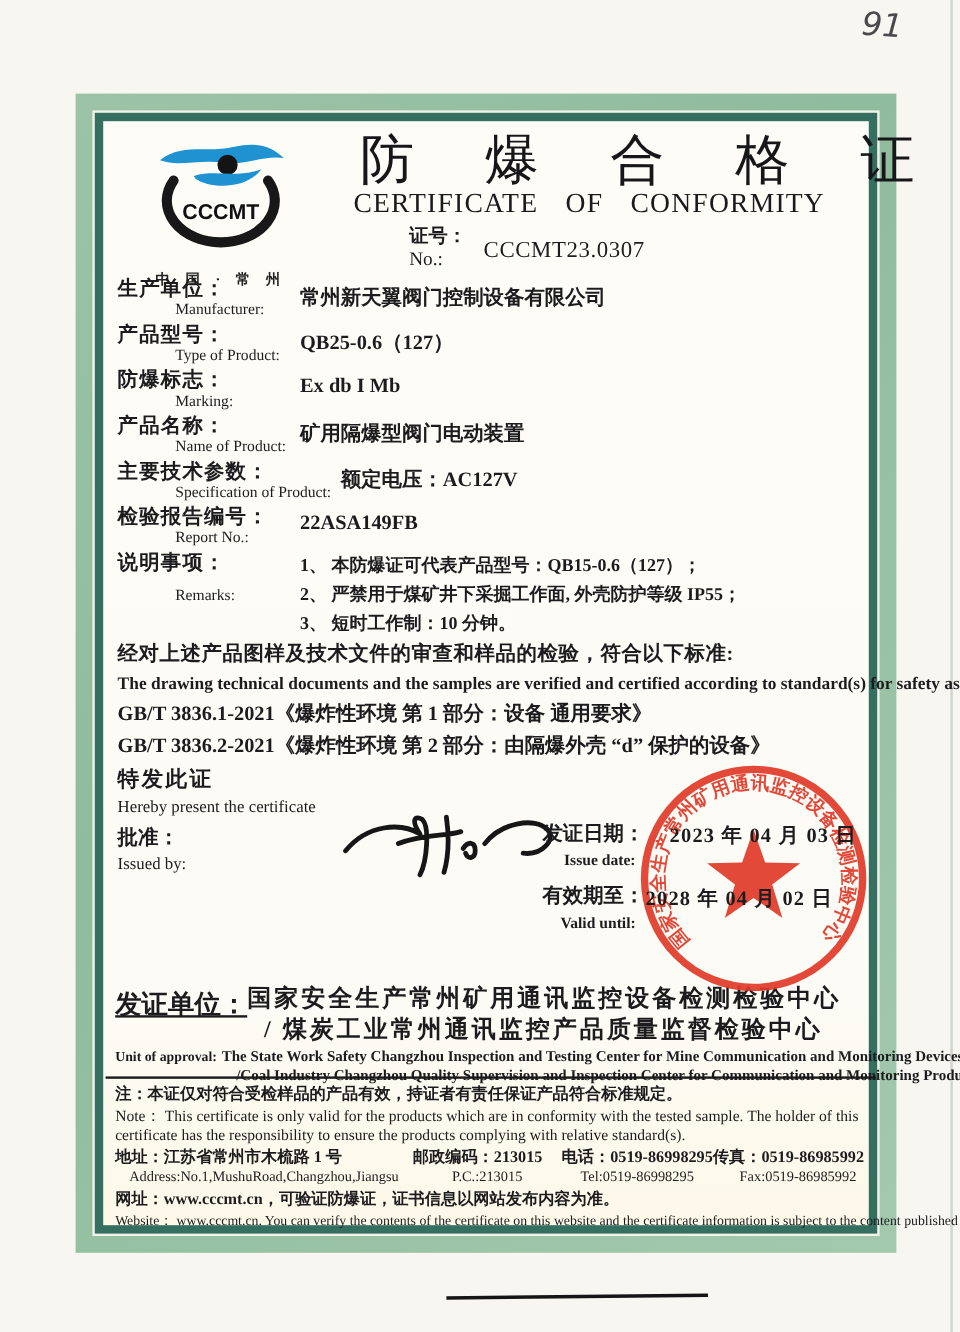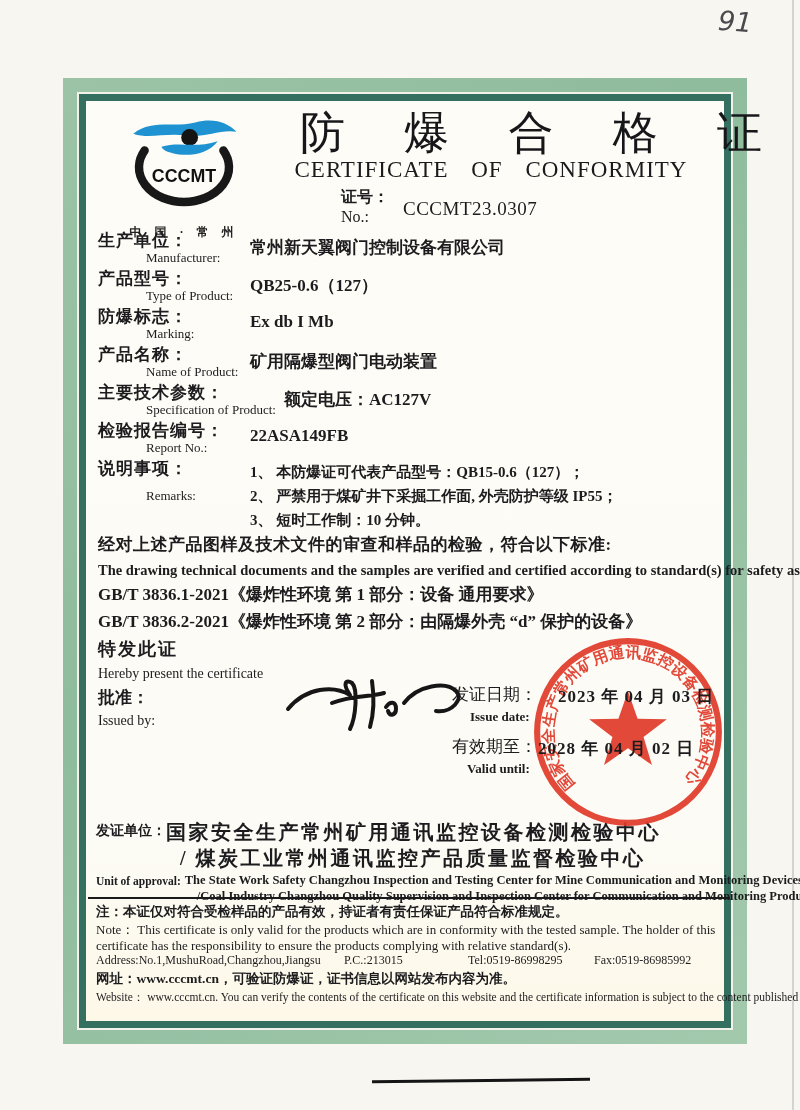--- a/index.html
+++ b/index.html
@@ -73,46 +73,46 @@
 
   
   .present-block { position:absolute; left:12px; top:536px; }
   .present-cn { font-size:18px; font-weight:bold; letter-spacing:2px; }
   .present-en { font-size:14px; margin-top:5px; }
   .approve-cn { font-size:17px; font-weight:bold; margin-top:4px; }
   .approve-en { font-size:14px; margin-top:4px; }
   .signature { position:absolute; left:190px; top:568px; }
 
   .dates-block span { position:absolute; white-space:nowrap; }
-  .d-cn { font-size:17px; font-weight:normal;text-align:right; }
+  .d-cn { font-size:17px; font-weight:bold;text-align:right; }
   .d-en { font-size:13px; font-weight:600; }
   .d-val { font-size:17px; font-weight:bold; z-index:6; letter-spacing:1px; }
 
   .stamp { position:absolute; left:445px; top:534px; z-index:4; opacity:.92; }
 
   
   .unit-block { position:absolute; left:10px; top:718px; width:648px; }
   .unit-row { display:flex; }
-  .unit-label-cn { font-size:14px; font-weight:bold; flex:none; padding-top:3px; white-space:nowrap; }
+  .unit-label-cn { font-size:22px; font-weight:bold; flex:none; padding-top:3px; white-space:nowrap;text-decoration:underline; }
   .unit-lines-cn { font-size:20px; font-weight:bold; letter-spacing:2.5px; line-height:26px; white-space:nowrap; }
   .unit-lines-cn .l2 { padding-left:14px; }
   .unit-row-en { display:flex; margin-top:1px; }
   .unit-label-en { font-size:11.5px; font-weight:600; flex:none; padding-top:3px; }
   .unit-lines-en { font-size:12.5px; font-weight:bold; line-height:16px; white-space:nowrap; margin-left:4px; }
   .unit-lines-en .l2 { padding-left:12px; }
 
   .divider { position:absolute; left:2px; top:796px; width:642px; height:2px; background:#1a1a1a; }
 
   
   .footer { position:absolute; left:10px; top:802px; width:640px; }
   .note-cn { font-size:13.5px; font-weight:bold; white-space:nowrap; }
   .note-en { font-size:13px; line-height:15.5px; margin-top:1px; }
   .addr-grid { display:grid; grid-template-columns:248px 124px 126px auto; margin-top:2px; }
   .addr-grid div { font-size:13.5px; font-weight:bold; white-space:nowrap; }
-  .addr-grid-en { display:grid; grid-template-columns:248px 124px 126px auto; }
+  .addr-grid-en { display:grid; grid-template-columns:248px 124px 126px auto;text-align:center; }
   .addr-grid-en div { font-size:12px; white-space:nowrap; }
   .web-cn { font-size:13.5px; font-weight:bold; margin-top:2px; white-space:nowrap; }
   .web-en { font-size:11.5px; margin-top:2px; white-space:nowrap; }
 </style>
 </head>
 <body>
 
 <div class="scan-edge"></div>
 <div class="corner-note">91</div>
 <div class="bottom-artifact"></div>
@@ -255,20 +255,26 @@
           <div class="l2">/Coal Industry Changzhou Quality Supervision and Inspection Center for Communication and Monitoring Products</div>
         </div>
       </div>
     </div>
 
     <div class="divider"></div>
 
     <div class="footer">
       <div class="note-cn">注：本证仅对符合受检样品的产品有效，持证者有责任保证产品符合标准规定。</div>
       <div class="note-en">Note： This certificate is only valid for the products which are in conformity with the tested sample. The holder of this certificate has the responsibility to ensure the products complying with relative standard(s).</div>
+      <div class="addr-grid">
+        <div>地址：江苏省常州市木梳路 1 号</div>
+        <div>邮政编码：213015</div>
+        <div>电话：0519-86998295</div>
+        <div>传真：0519-86985992</div>
+      </div>
       <div class="addr-grid-en">
         <div>Address:No.1,MushuRoad,Changzhou,Jiangsu</div>
         <div>P.C.:213015</div>
         <div>Tel:0519-86998295</div>
         <div>Fax:0519-86985992</div>
       </div>
       <div class="web-cn">网址：www.cccmt.cn，可验证防爆证，证书信息以网站发布内容为准。</div>
       <div class="web-en">Website： www.cccmt.cn. You can verify the contents of the certificate on this website and the certificate information is subject to the content published on it.</div>
     </div>
 

